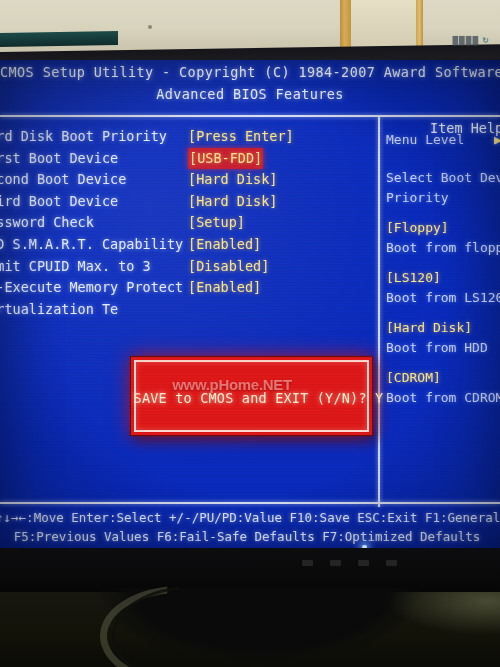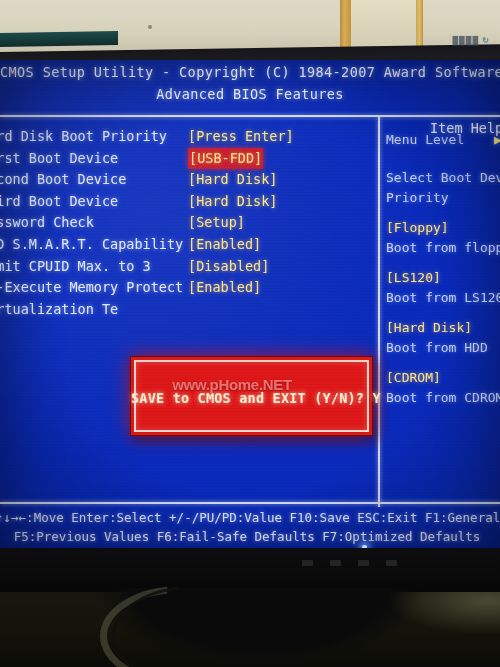--- a/index.html
+++ b/index.html
@@ -203,24 +203,23 @@
     box-shadow: 0 0 18px rgba(220,20,20,.75), 4px 5px 10px rgba(0,0,0,.45);
     z-index:5;
   }
   #dialog .inner {
     position:absolute; left:3px; top:3px; right:3px; bottom:3px;
     border:2px solid #ffd9cf;
     box-shadow: inset 0 0 6px rgba(255,180,170,.35);
   }
   .dlg-text {
     position:absolute; left:0; top:33px; width:255px;
-    font-size:13.5px; color:#fff3d6;
+    text-align:center; font-size:13.5px; color:#fff3d6;
     white-space:nowrap; letter-spacing:.2px;
     text-shadow:0 0 5px rgba(255,230,200,.9);
-    font-weight:bold;
   }
   .dlg-text .ans { color:#ffe9b0; }
 
   
   #watermark {
     position:absolute; left:0; top:316px; width:500px;
     text-align:center; z-index:7; pointer-events:none;
     font-family:"Liberation Sans",sans-serif;
     font-weight:bold; font-size:15px; letter-spacing:-.3px;
     color:rgba(255,180,180,.62);

